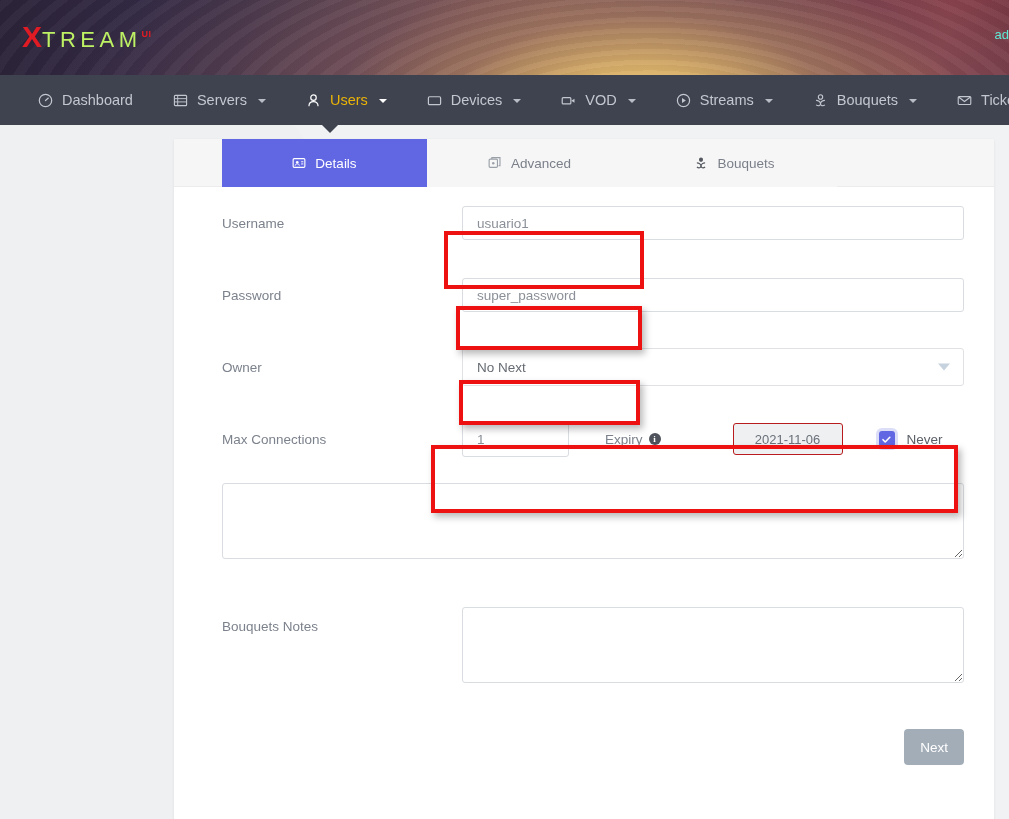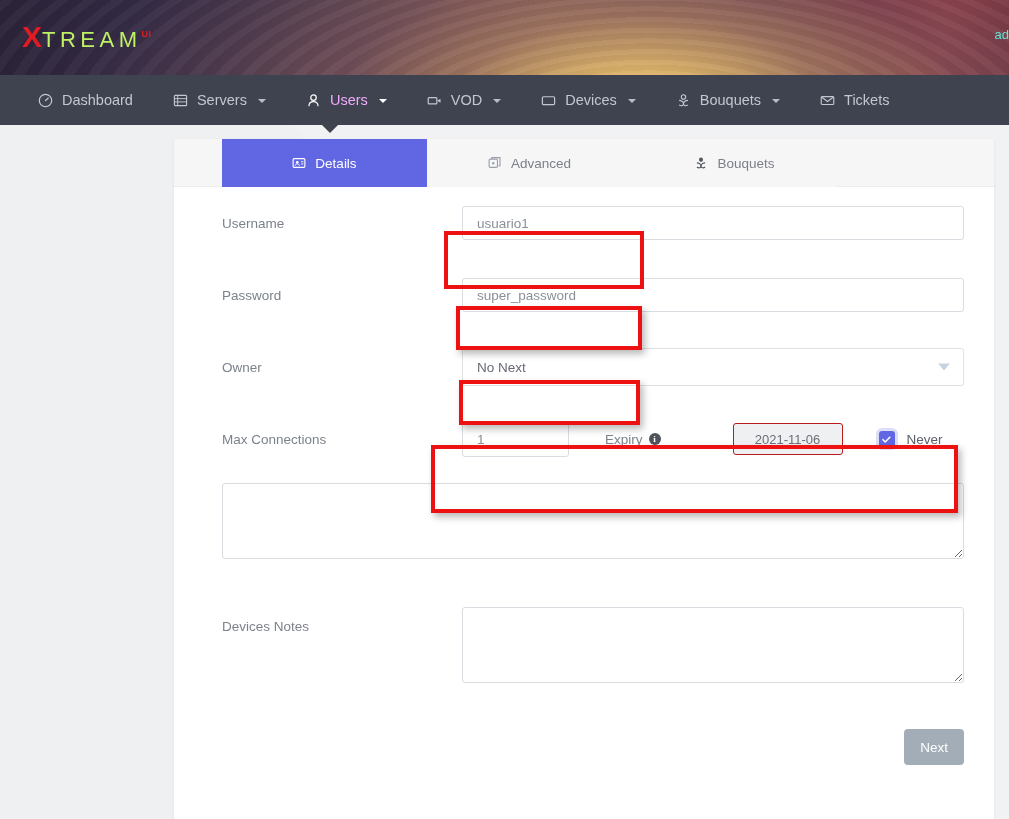--- a/index.html
+++ b/index.html
@@ -68,21 +68,21 @@
     padding-left: 18px;
     overflow: visible;
   }
   .nav-item {
     display: flex; align-items: center; gap: 9px;
     height: 50px; padding: 8px 20px;
     color: #c3c7cf; font-size: 14.5px;
     white-space: nowrap;
     cursor: pointer;
   }
-  .nav-item.active { color: #f0abfc; }
+  .nav-item.active { color: #eab308; }
   .nav-item .ic { display: inline-flex; align-items: center; }
   .nav-item .ic svg { display: block; }
   .caret {
     width: 0; height: 0;
     border-left: 4px solid transparent;
     border-right: 4px solid transparent;
     border-top: 4.5px solid #b9bdc6;
     margin-left: 2px; margin-top: 2px;
   }
   .nav-pointer {
@@ -310,38 +310,48 @@
           <path d="M3.2 13.6c0-2.7 2.2-4.4 4.8-4.4s4.8 1.7 4.8 4.4" fill="none" stroke="#ffffff" stroke-width="1.3" stroke-linecap="round"></path>
         </svg>
     </span>
     <span>Users</span>
     <span class="caret" style="border-top-color:#ffffff;"></span>
   </div>
 
   <div class="nav-item">
     <span class="ic">
       <svg width="15" height="15" viewBox="0 0 16 16">
+          <rect x="1.5" y="4" width="13" height="8.5" rx="1.2" fill="none" stroke="#c3c7cf" stroke-width="1.3"></rect>
+        </svg>
+    </span>
+    <span>Devices</span>
+    <span class="caret"></span>
+  </div>
+
+  <div class="nav-item">
+    <span class="ic">
+      <svg width="15" height="15" viewBox="0 0 16 16">
           <rect x="1.3" y="5" width="9.2" height="6.6" rx="1" fill="none" stroke="#c3c7cf" stroke-width="1.3"></rect>
           <path d="M10.9 8.3l3.5-2.1v4.2l-3.5-2.1z" fill="#c3c7cf"></path>
         </svg>
     </span>
     <span>VOD</span>
     <span class="caret"></span>
   </div>
 
   <div class="nav-item">
     <span class="ic">
       <svg width="15" height="15" viewBox="0 0 16 16">
-          <rect x="1.5" y="4" width="13" height="8.5" rx="1.2" fill="none" stroke="#c3c7cf" stroke-width="1.3"></rect>
-        </svg>
-    </span>
-    <span>Devices</span>
+          <circle cx="8" cy="8" r="6.5" fill="none" stroke="#c3c7cf" stroke-width="1.3"></circle>
+          <path d="M6.4 5.3l4.1 2.7-4.1 2.7z" fill="#c3c7cf"></path>
+        </svg>
+    </span>
+    <span>Streams</span>
     <span class="caret"></span>
   </div>
-
 
   <div class="nav-item">
     <span class="ic">
       <svg width="15" height="15" viewBox="0 0 16 16">
           <path d="M8 1.8c1.3 0 2.3 1.1 2.3 2.4S9.3 6.6 8 6.6 5.7 5.5 5.7 4.2 6.7 1.8 8 1.8z" fill="none" stroke="#c3c7cf" stroke-width="1.2"></path>
           <path d="M3.3 7.8c2.2 0 4.7 1.5 4.7 3.6 0 2.1-2.5 3-4.7 1.2" fill="none" stroke="#c3c7cf" stroke-width="1.2"></path>
           <path d="M12.7 7.8c-2.2 0-4.7 1.5-4.7 3.6 0 2.1 2.5 3 4.7 1.2" fill="none" stroke="#c3c7cf" stroke-width="1.2"></path>
         </svg>
     </span>
     <span>Bouquets</span>
@@ -450,21 +460,21 @@
         </div>
       </div>
 
       <div class="row" style="height:110px; align-items:flex-start; padding-top:8px;">
         <div class="fld">
           <textarea class="ta" style=""></textarea>
         </div>
       </div>
 
       <div class="row" style="height:118px; align-items:flex-start; padding-top:22px;">
-        <div class="lbl" style="padding-top:12px;">Devices Notes</div>
+        <div class="lbl" style="padding-top:12px;">Bouquets Notes</div>
         <div class="fld">
           <textarea class="ta" style=""></textarea>
         </div>
       </div>
 
       <div class="btn-row" style="margin-top:26px;">
         <button class="btn-next">Next</button>
       </div>
 
     </div>

